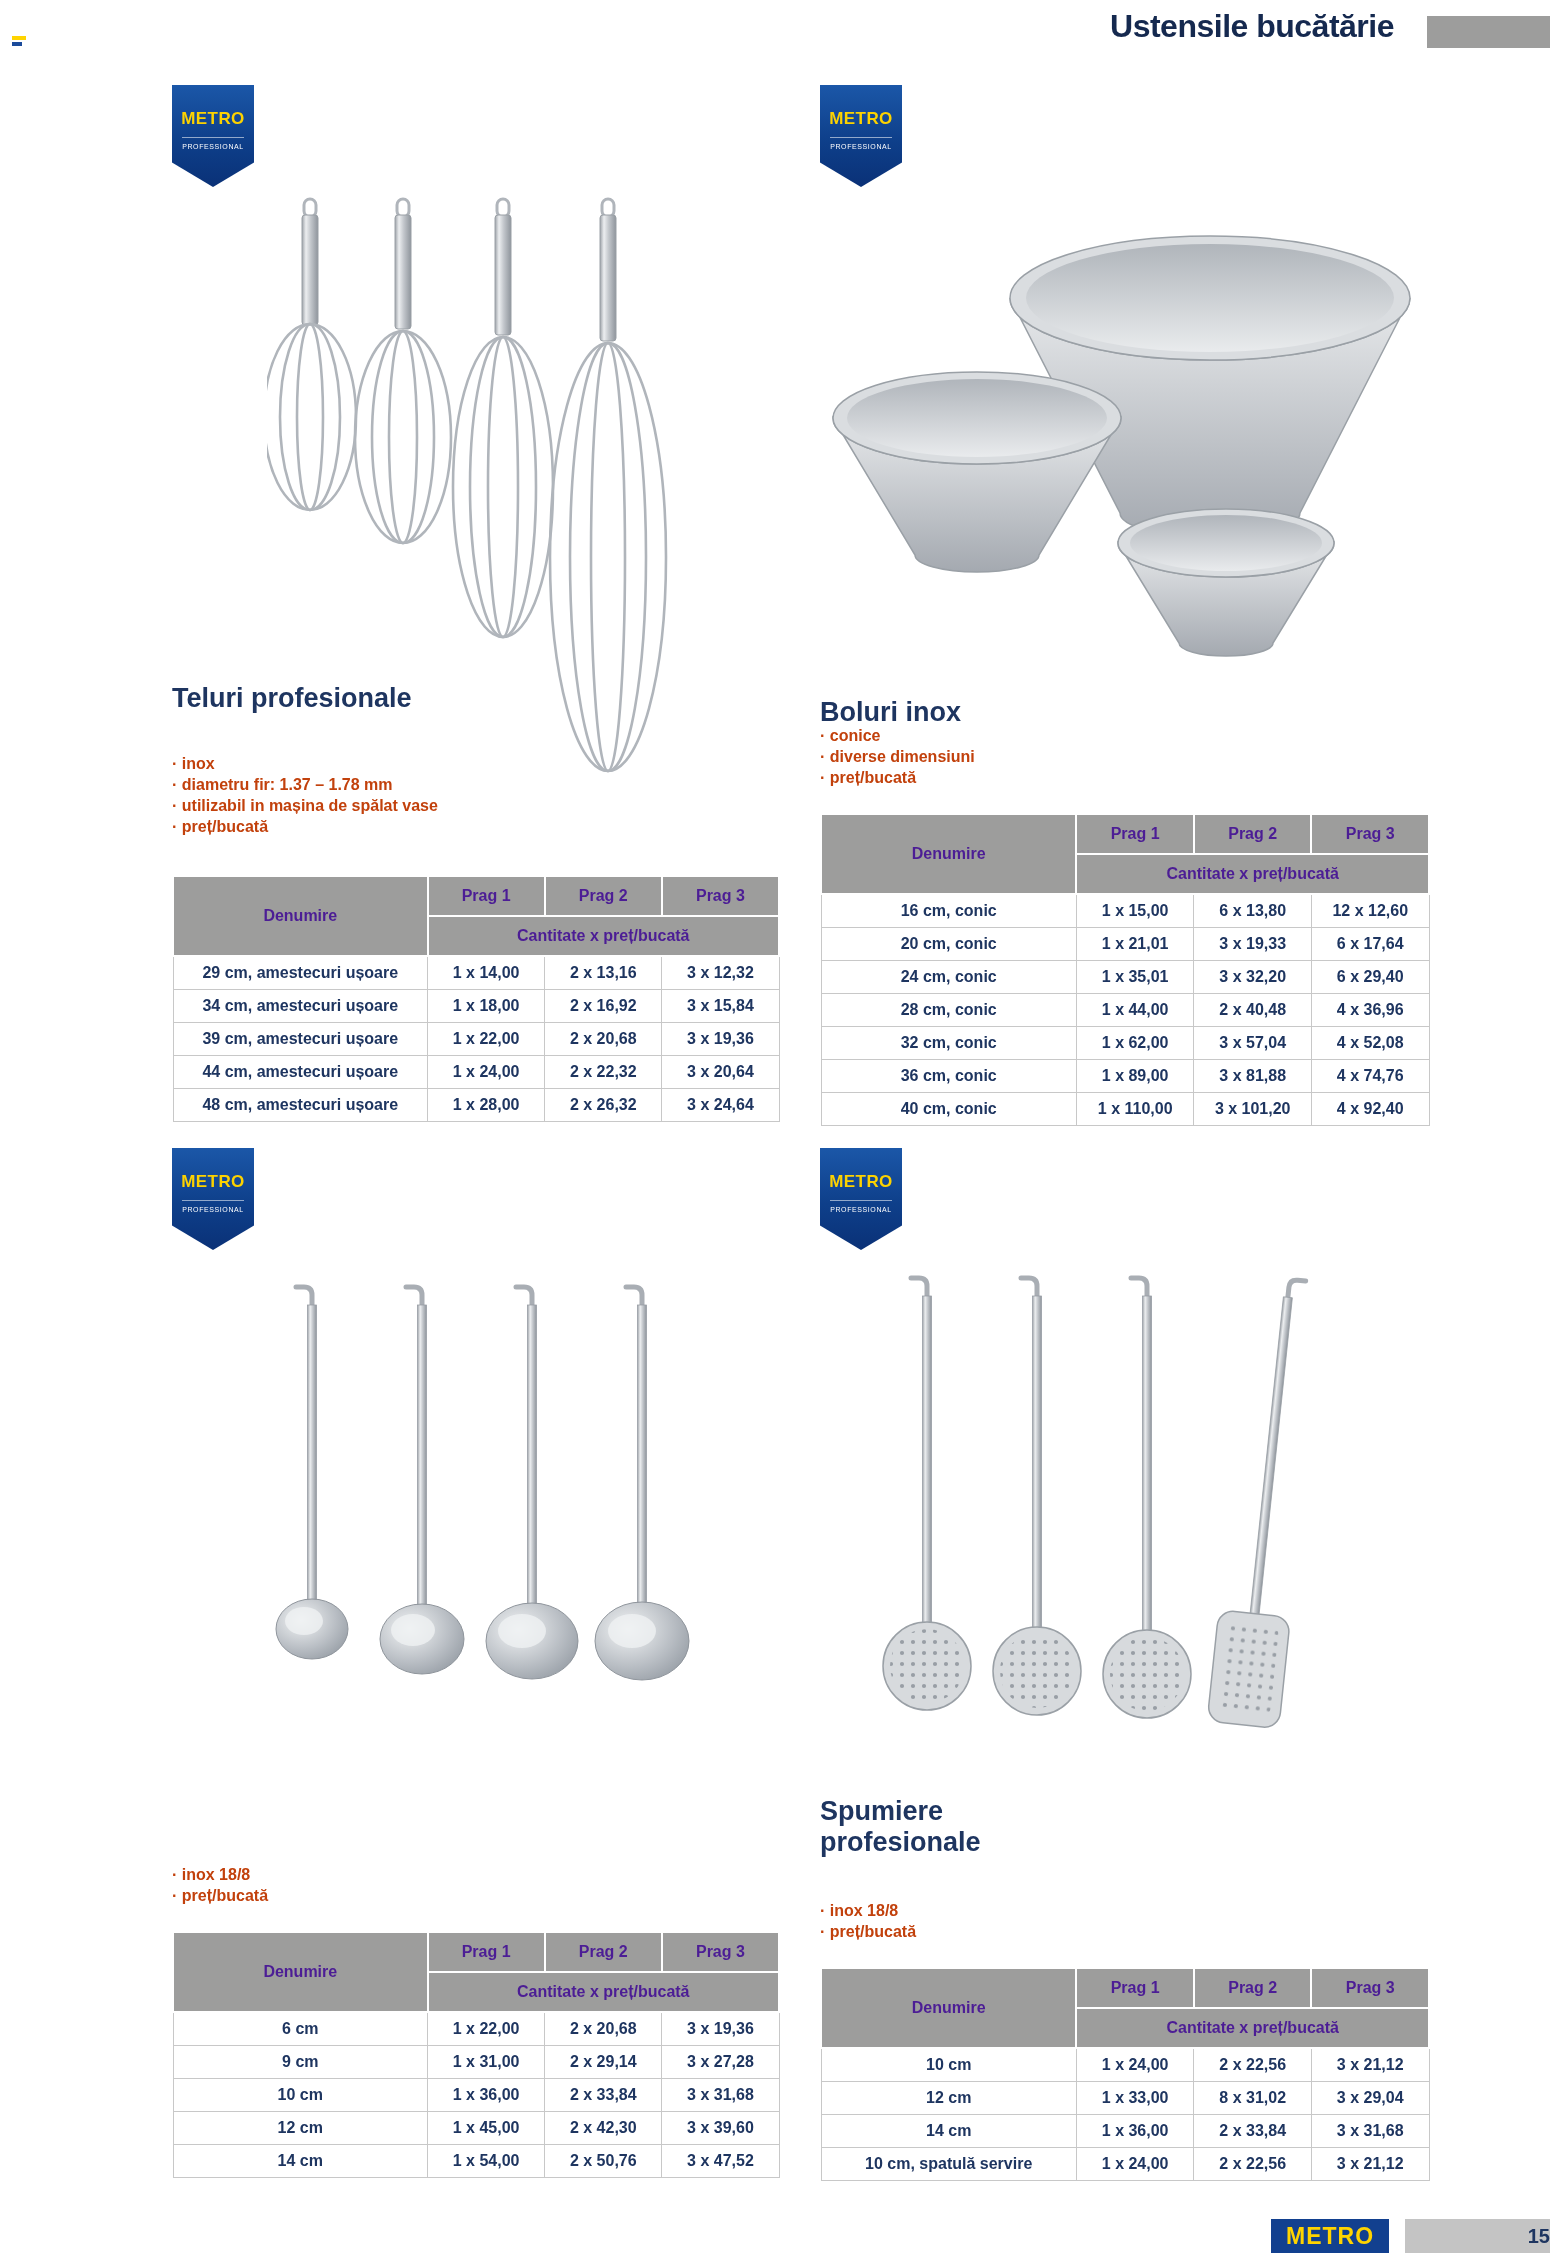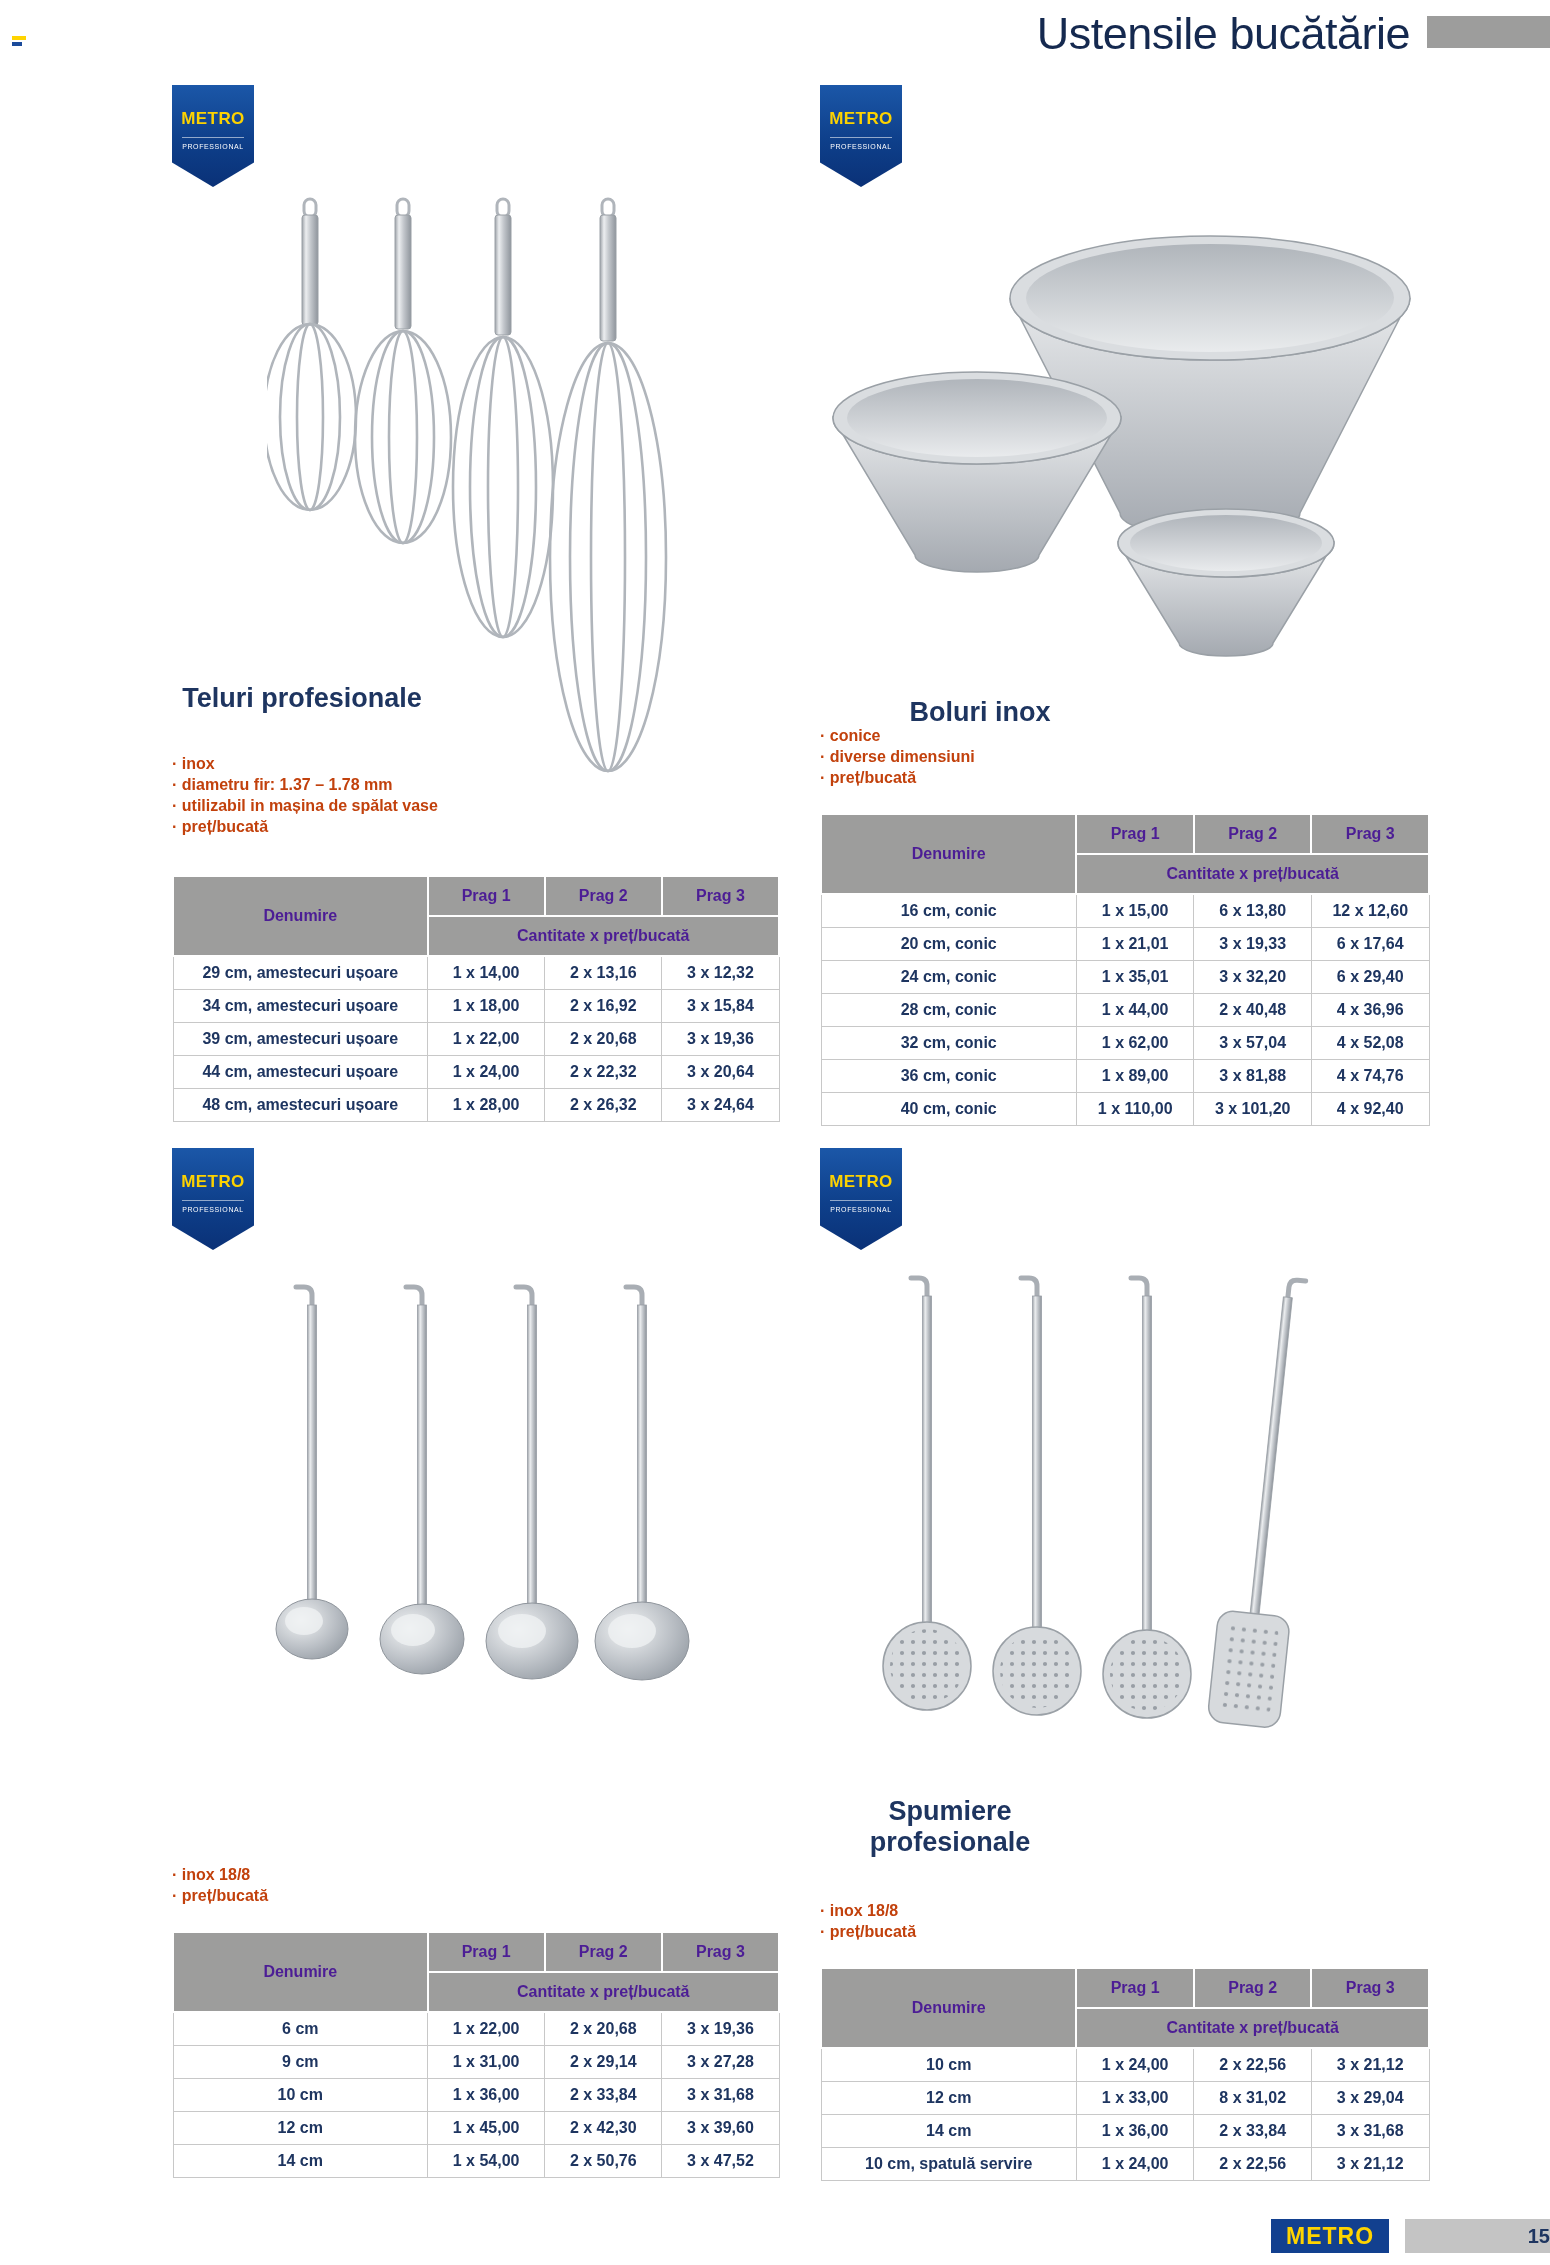--- a/index.html
+++ b/index.html
@@ -1,20 +1,20 @@
 <!DOCTYPE html>
 <html><head>
 <meta charset="utf-8">
 <style>
   html,body{margin:0;padding:0;background:#ffffff;}
   .page{position:relative;width:1550px;height:2265px;background:#ffffff;overflow:hidden;
         font-family:"Liberation Sans", sans-serif;color:#1e3560;}
 
   
-  .page-title{position:absolute;top:8px;right:140px;margin:0;font-size:45px;font-weight:normal;
+  .page-title{position:absolute;top:8px;right:156px;margin:0;font-size:32px;font-weight:bold;
               color:#15294f;letter-spacing:-0.5px;}
   .accent-bar{position:absolute;top:16px;right:0;width:123px;height:32px;background:#9d9d9c;}
   .corner-icon{position:absolute;left:12px;top:36px;width:16px;}
   .corner-icon .bar-y{width:14px;height:4px;background:#ffd400;}
   .corner-icon .bar-b{width:10px;height:4px;background:#1b4b9b;margin-top:2px;}
 
   
   .product{position:absolute;}
   #sec-teluri{left:172px;top:85px;width:608px;height:1060px;}
   #sec-boluri{left:820px;top:85px;width:610px;height:1060px;}
@@ -29,21 +29,21 @@
   .badge-sub{margin-top:8px;padding-top:5px;border-top:1px solid rgba(255,255,255,0.55);
              font-size:7px;color:#ffffff;letter-spacing:0.6px;}
 
   .product-img{position:absolute;}
   #sec-teluri  .product-img{left:95px;top:112px;width:432px;height:650px;}
   #sec-boluri  .product-img{left:5px;top:98px;width:600px;height:490px;}
   #sec-polonice .product-img{left:88px;top:135px;width:440px;height:480px;}
   #sec-spumiere .product-img{left:55px;top:126px;width:460px;height:520px;}
 
   .section-title{position:absolute;left:0;margin:0;width:260px;font-size:27px;line-height:31px;
-                 font-weight:bold;color:#1e3560;text-align:center;}
+                 font-weight:bold;color:#1e3560;}
   #sec-teluri  .section-title{top:598px;}
   #sec-boluri  .section-title{top:598px;width:320px;margin-top:14px;}
   #sec-polonice .section-title{top:645px;}
   #sec-spumiere .section-title{top:648px;}
 
   .bullets{position:absolute;left:0;margin:0;padding:0;list-style:none;}
   .bullets li{font-size:16px;font-weight:bold;line-height:21px;color:#c2410c;}
   .bullets li::before{content:"· ";}
   #sec-teluri  .bullets{top:668px;}
   #sec-boluri  .bullets{top:640px;}

